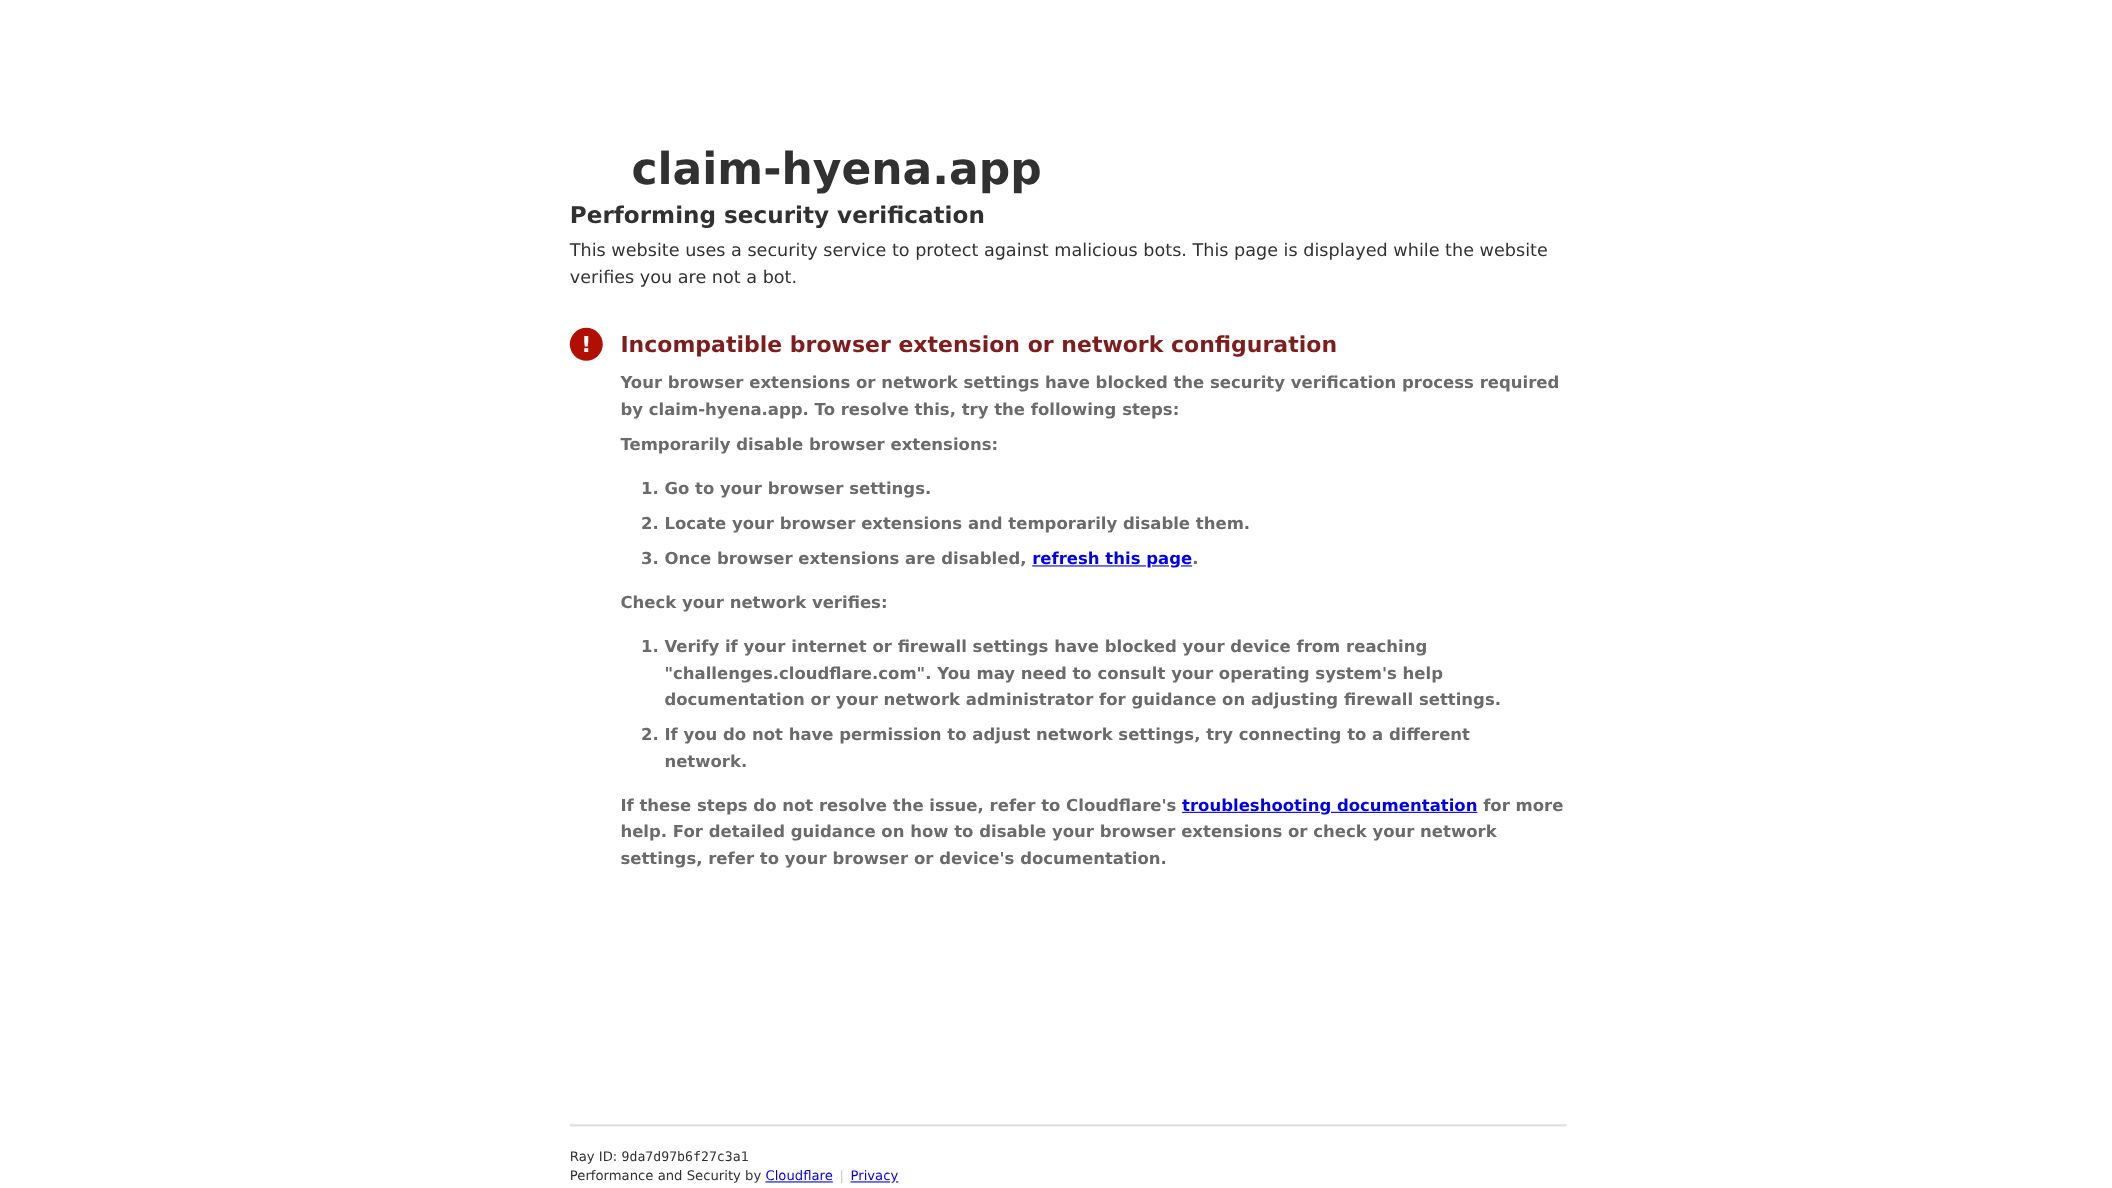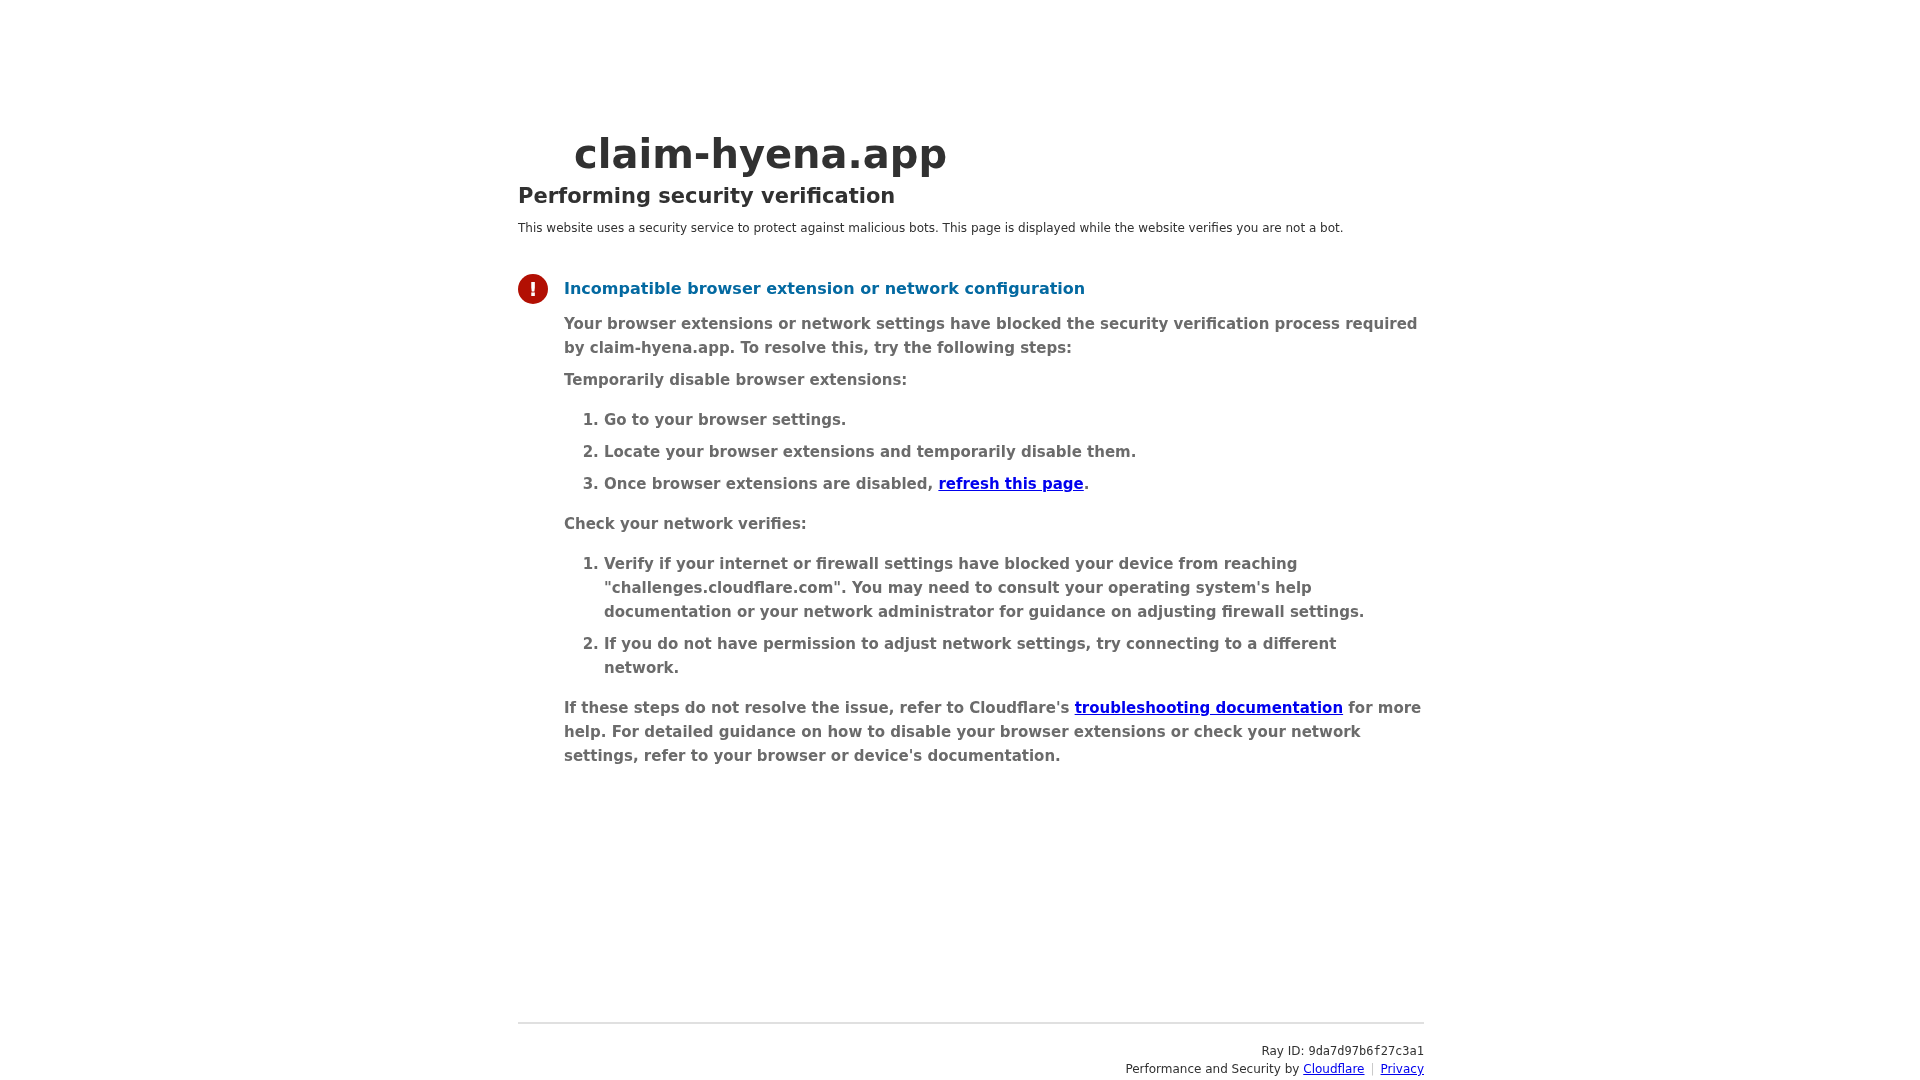--- a/index.html
+++ b/index.html
@@ -32,21 +32,21 @@
   }
   .verify-heading {
     margin: 0;
     font-size: 21px;
     font-weight: 700;
     line-height: 32px;
     color: #313131;
   }
   .intro {
     margin: 4px 0 0 0;
-    font-size: 12px;
+    font-size: 16px;
     line-height: 24px;
     color: #313131;
   }
   .error-block {
     position: relative;
     margin-top: 32px;
     padding-left: 46px;
   }
   .error-icon {
     position: absolute;
@@ -57,24 +57,24 @@
     border-radius: 50%;
     background: #b20f03;
     color: #ffffff;
     font-weight: 700;
     font-size: 20px;
     line-height: 30px;
     text-align: center;
   }
   .error-title {
     margin: 0;
-    font-size: 16px;
+    font-size: 20px;
     font-weight: 700;
     line-height: 34px;
-    color: #0369a1;
+    color: #7f1d1d;
   }
   .body-text {
     font-size: 15px;
     line-height: 24px;
     color: #6b6b6b;
     font-weight: bold;
   }
   .body-text p {
     margin: 6px 0 0 0;
   }
@@ -91,21 +91,21 @@
   a {
     color: #0000ee;
     text-decoration: underline;
   }
   .footer {
     position: absolute;
     left: 518px;
     top: 1022px;
     width: 906px;
     border-top: 2px solid #e0e0e0;
-    text-align: right;
+    text-align: left;
     font-size: 12px;
     color: #313131;
   }
   .ray {
     margin-top: 18px;
     line-height: 18px;
     font-family: "DejaVu Sans Mono", monospace;
   }
   .ray .ray-label {
     font-family: "DejaVu Sans", sans-serif;

